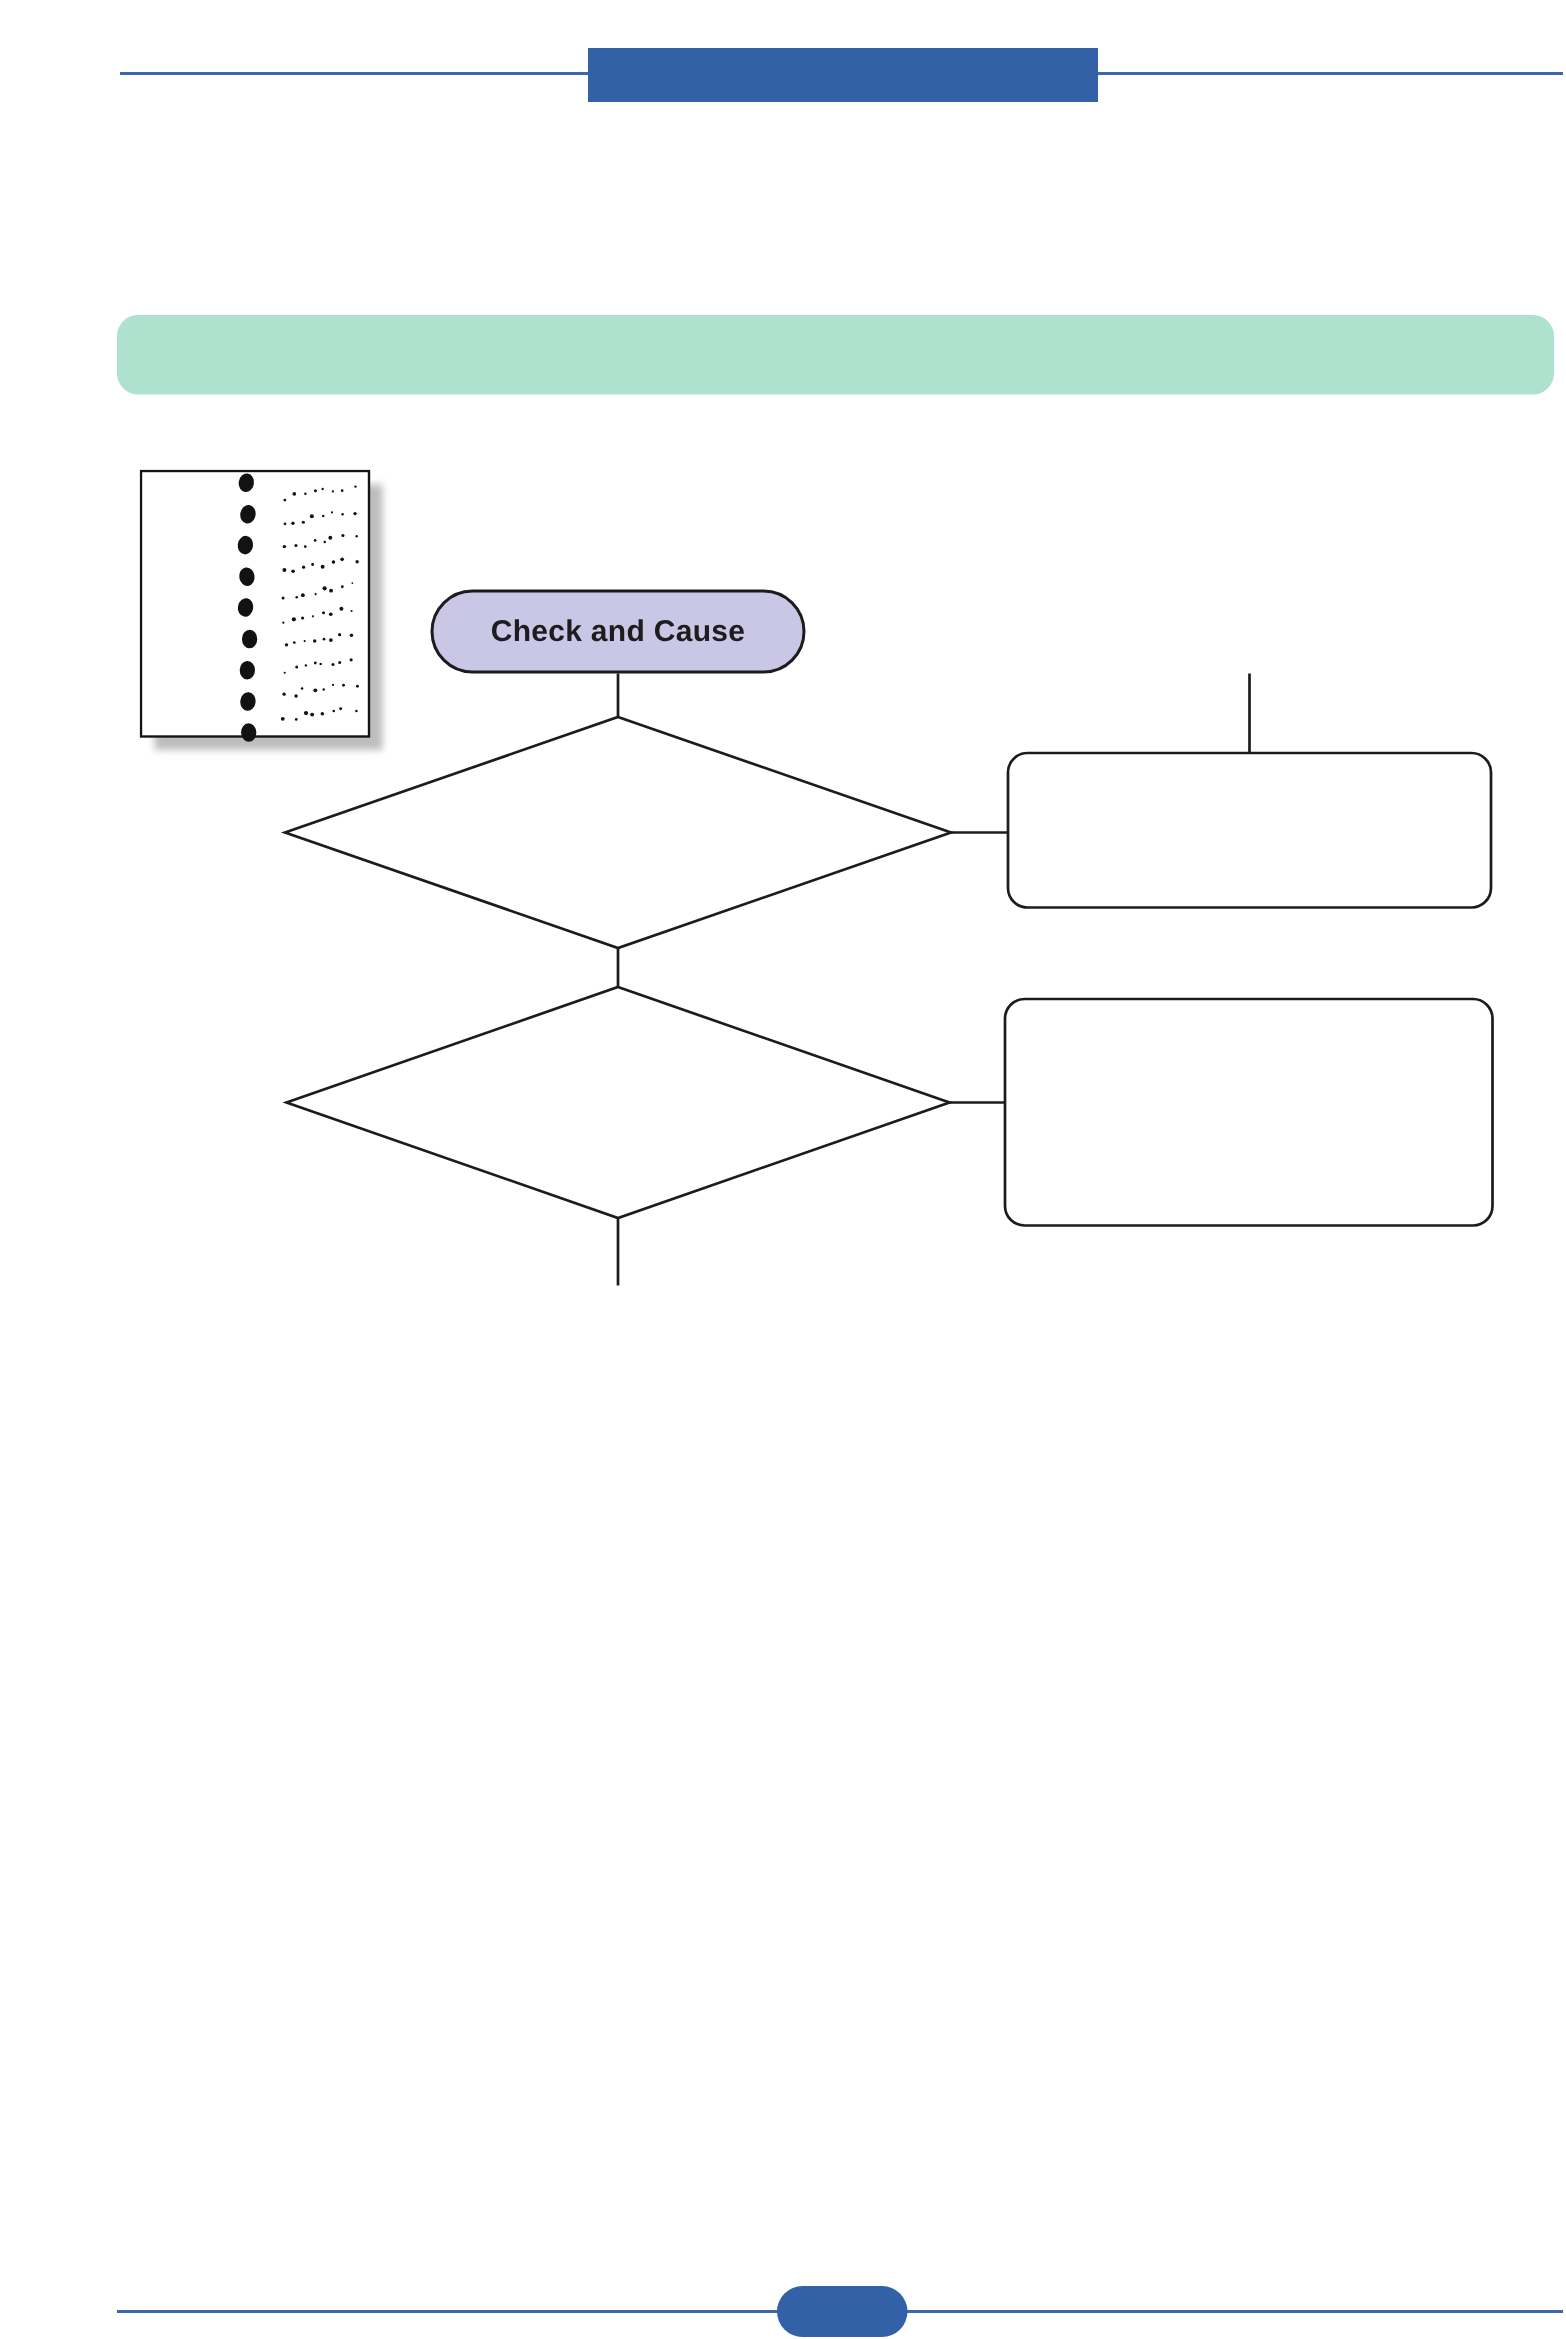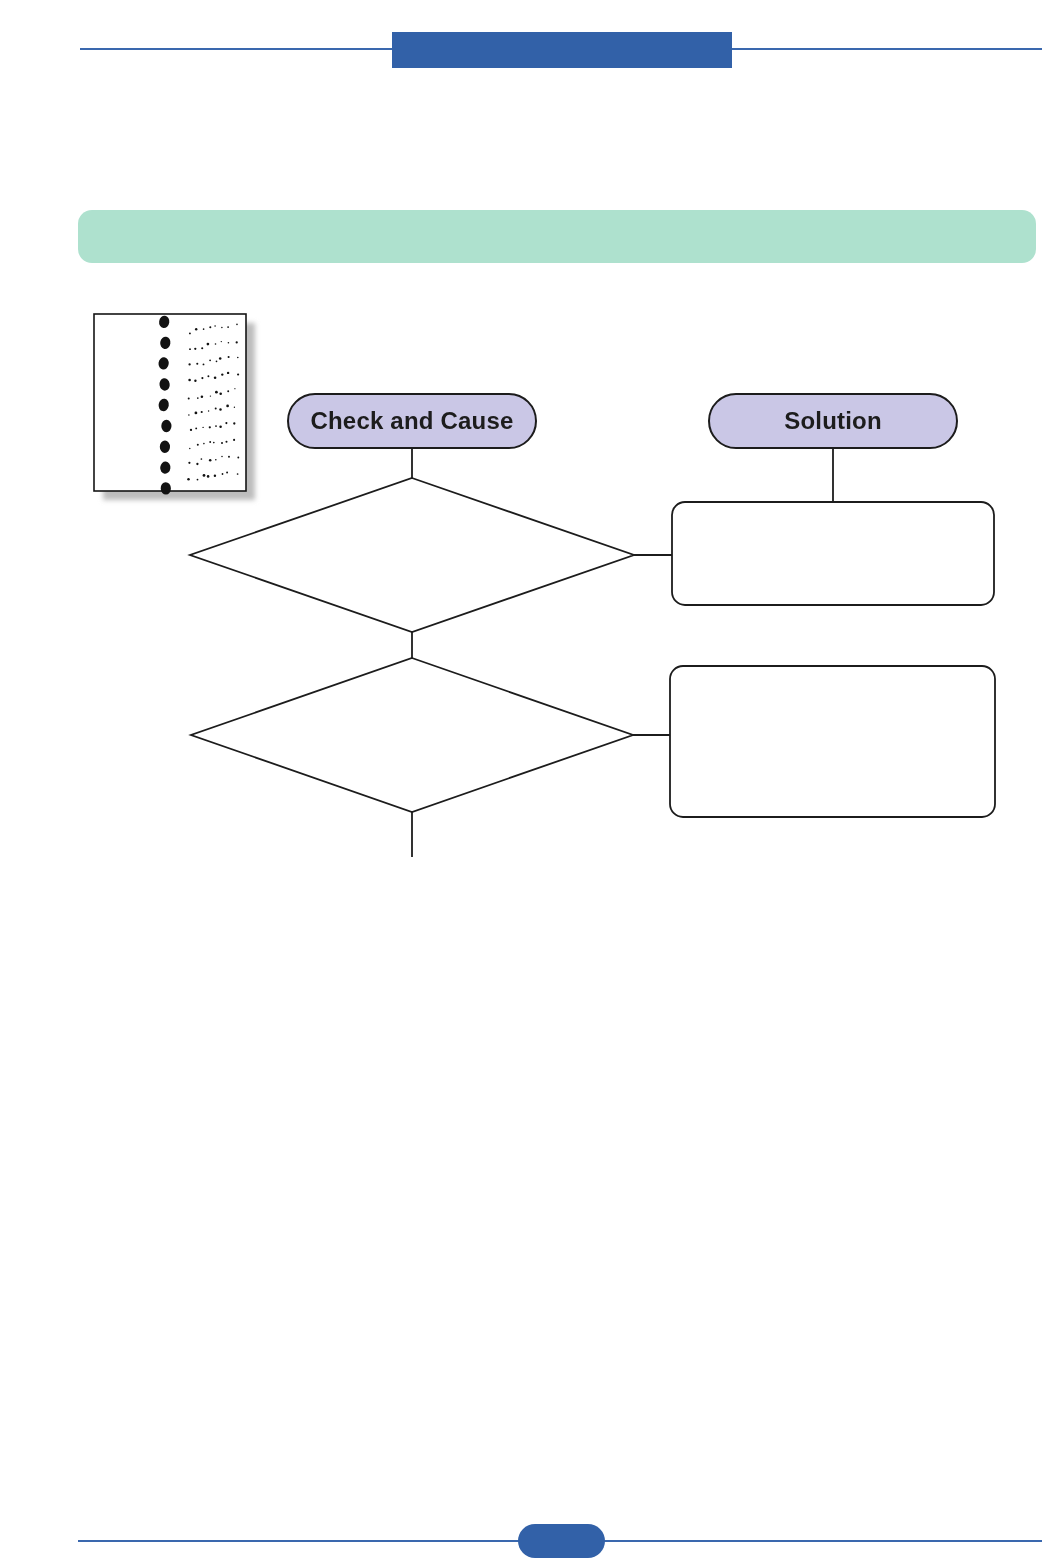--- a/index.html
+++ b/index.html
@@ -19,21 +19,21 @@
   .header-bar{position:absolute;left:392px;top:32px;width:340px;height:36px;background:var(--accent-blue);}
   .section-banner{position:absolute;left:78px;top:210px;width:958px;height:53px;border-radius:14px;background:var(--banner-mint);}
   .defect-figure{position:absolute;left:93px;top:313px;width:172px;height:196px;}
   .flowchart-svg{position:absolute;left:0;top:380px;width:1044px;height:560px;}
   .fc-line{fill:none;stroke:var(--outline);stroke-width:1.8px;}
   .fc-shape{fill:#ffffff;stroke:var(--outline);stroke-width:1.8px;}
   .pill{
     position:absolute;width:250px;height:56px;box-sizing:border-box;
     border:2px solid var(--outline);border-radius:30px;background:var(--node-lavender);
     display:flex;align-items:center;justify-content:center;
-    font-weight:bold;font-size:24px;color:#1d1d1d;letter-spacing:0.2px;
+    font-weight:bold;font-size:20px;color:#1d1d1d;letter-spacing:0.2px;
   }
   .pill-check{left:287px;top:393px;}
   .pill-solution{left:708px;top:393px;}
   .pill-end{left:286px;top:855px;}
   .footer-rule{position:absolute;left:78px;top:1540px;width:964px;height:2px;background:var(--rule-blue);}
   .page-badge{position:absolute;left:518px;top:1524px;width:87px;height:34px;border-radius:17px;background:var(--accent-blue);}
 </style>
 </head>
 <body>
 
@@ -156,20 +156,17 @@
     <polygon class="fc-shape" points="412,478 634,555 412,632 190,555"></polygon>
     <polygon class="fc-shape" points="412,658 633,735 412,812 191,735"></polygon>
 
     <rect class="fc-shape" x="672" y="502" width="322" height="103" rx="13"></rect>
     <rect class="fc-shape" x="670" y="666" width="325" height="151" rx="13"></rect>
   </svg>
 
   <div class="pill pill-check">
     <span>Check and Cause</span>
   </div>
-  <div class="pill pill-solution">
-    <span>Solution</span>
-  </div>
 
   <div class="footer-rule"></div>
   <div class="page-badge"></div>
 
 </div>
 
 </body></html>

